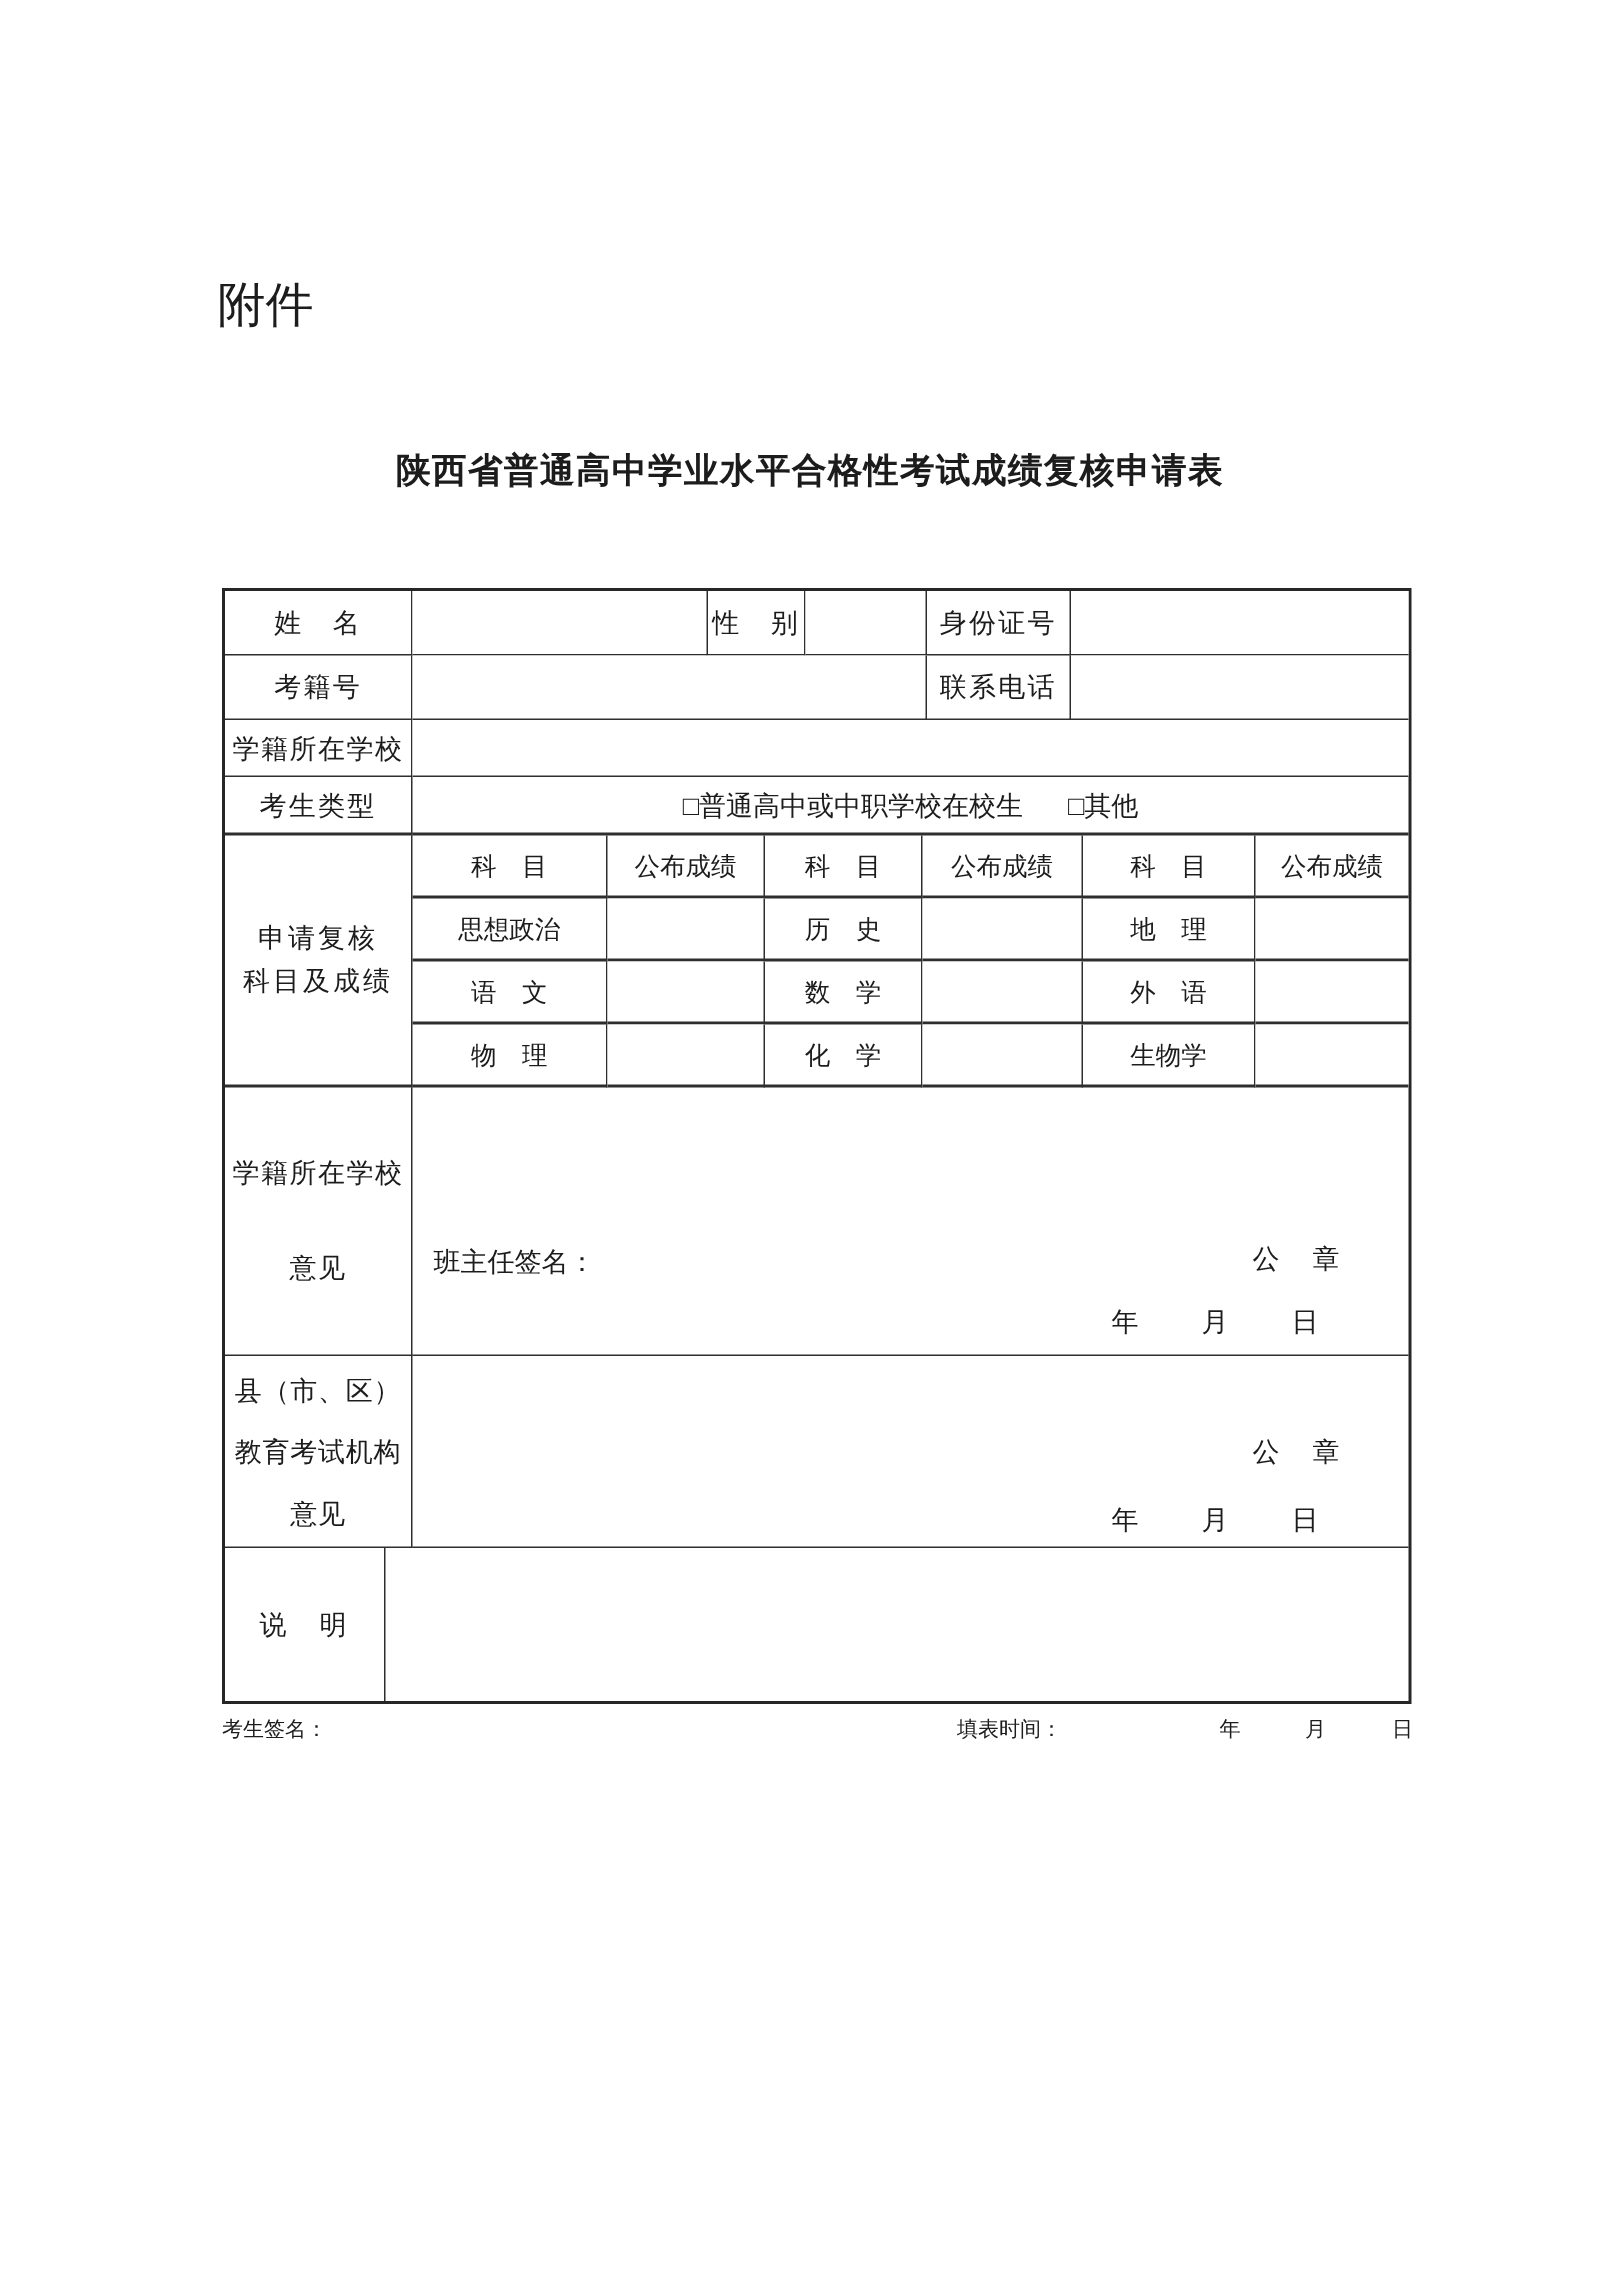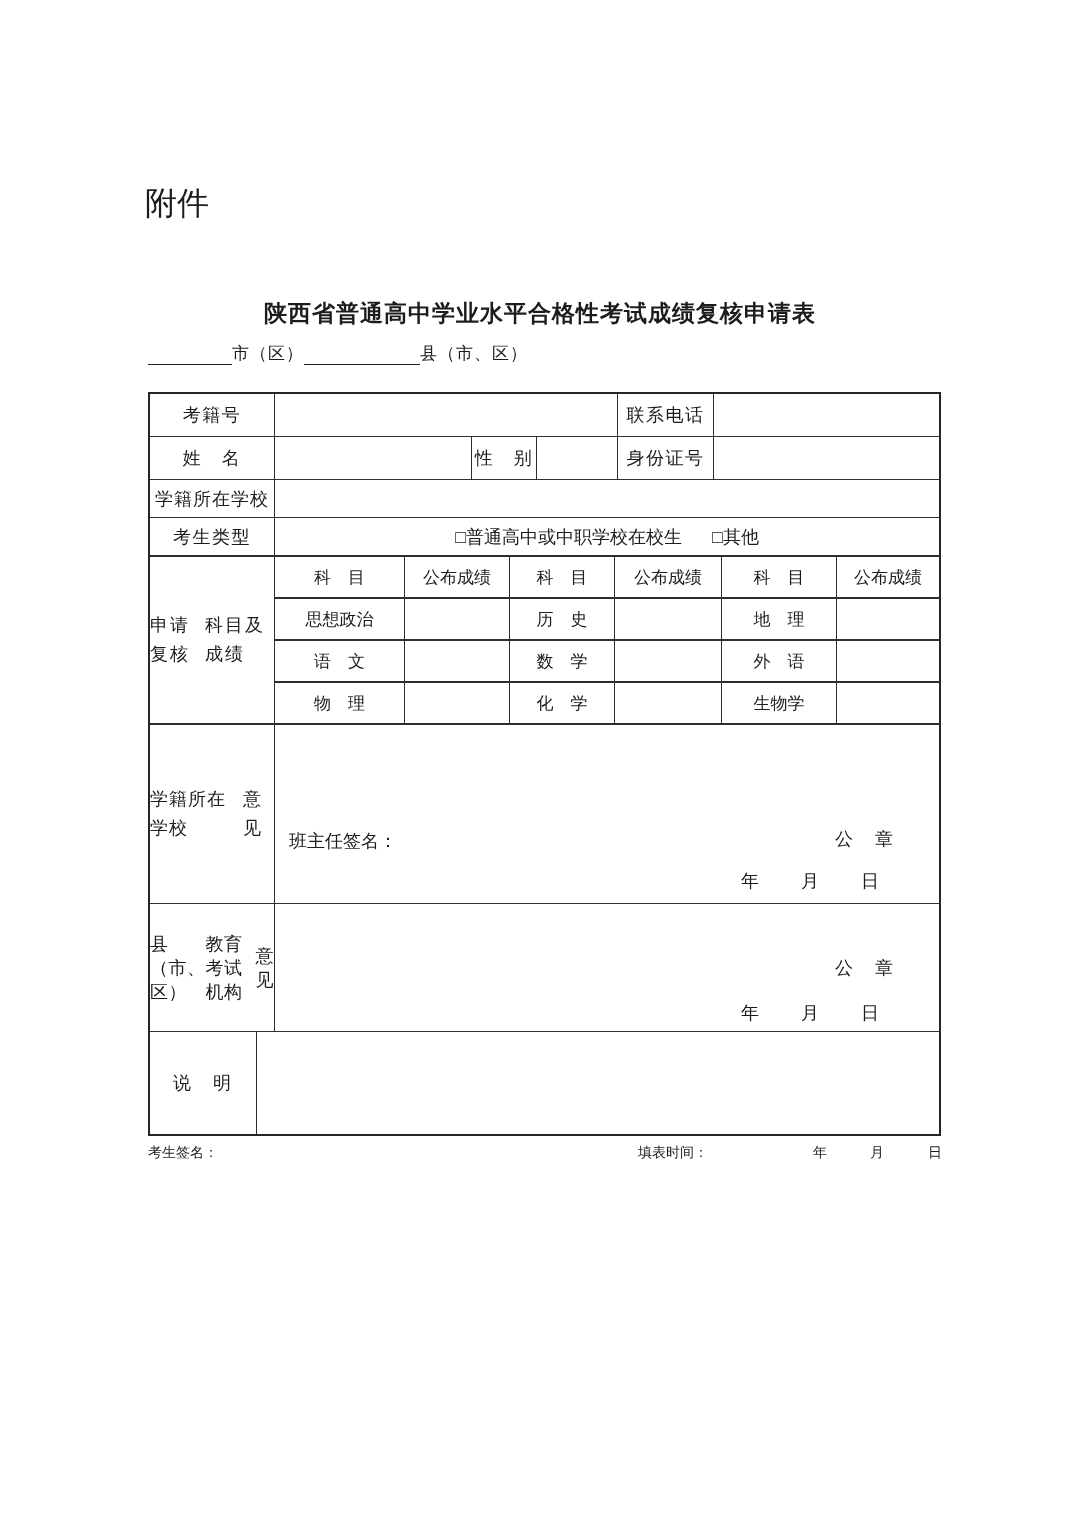--- a/index.html
+++ b/index.html
@@ -43,21 +43,21 @@
   .td.last { border-right:none; }
   .tr.bottom .td { border-bottom:none; }
   .thick .td { border-bottom-width:2.4px; }
   .label { letter-spacing:1.5px; }
   .fill { background:#fff; }
 
   
   .subject-grid { flex:1; display:flex; flex-direction:column; height:100%; }
   .srow { display:flex; flex:1; }
   .srow .td { font-size:17px; }
-  .stack { justify-content:center; line-height:29px; }
+  .stack { flex-direction:column; justify-content:center; line-height:29px; }
 
   
   .opinion-content { position:relative; display:block; }
   .abs { position:absolute; white-space:nowrap; font-size:18px; }
   .date-line .sep { display:inline-block; width:42px; }
 
   
   .notes-cell {
     display:block; padding:5px 8px 4px 12px;
     font-size:17.5px; line-height:26px; text-align:left;
@@ -69,37 +69,36 @@
 </style>
 </head>
 <body>
 
 <div class="page">
 
   <div class="attachment">附件</div>
 
   <div class="doc-title">陕西省普通高中学业水平合格性考试成绩复核申请表</div>
 
-  <div class="region-line"><span class="blank-line blank-city"></span><span>市（区）</span><span class="blank-line blank-county"></span><span>县（市、区）</span></div>
 
   <div class="form-table">
-
-    <div class="tr" style="height:43px">
-      <div class="td label" style="width:125px">考籍号</div>
-      <div class="td fill" style="width:343px"></div>
-      <div class="td label" style="width:96px">联系电话</div>
-      <div class="td fill last" style="flex:1"></div>
-    </div>
 
     <div class="tr" style="height:43px">
       <div class="td label" style="width:125px">姓　名</div>
       <div class="td fill" style="width:197px"></div>
       <div class="td label" style="width:65px">性　别</div>
       <div class="td fill" style="width:81px"></div>
       <div class="td label" style="width:96px">身份证号</div>
+      <div class="td fill last" style="flex:1"></div>
+    </div>
+
+    <div class="tr" style="height:43px">
+      <div class="td label" style="width:125px">考籍号</div>
+      <div class="td fill" style="width:343px"></div>
+      <div class="td label" style="width:96px">联系电话</div>
       <div class="td fill last" style="flex:1"></div>
     </div>
 
     <div class="tr" style="height:38px">
       <div class="td label" style="width:125px; letter-spacing:1px">学籍所在学校</div>
       <div class="td fill last" style="flex:1"></div>
     </div>
 
     <div class="tr thick" style="height:39px">
       <div class="td label" style="width:125px">考生类型</div>

